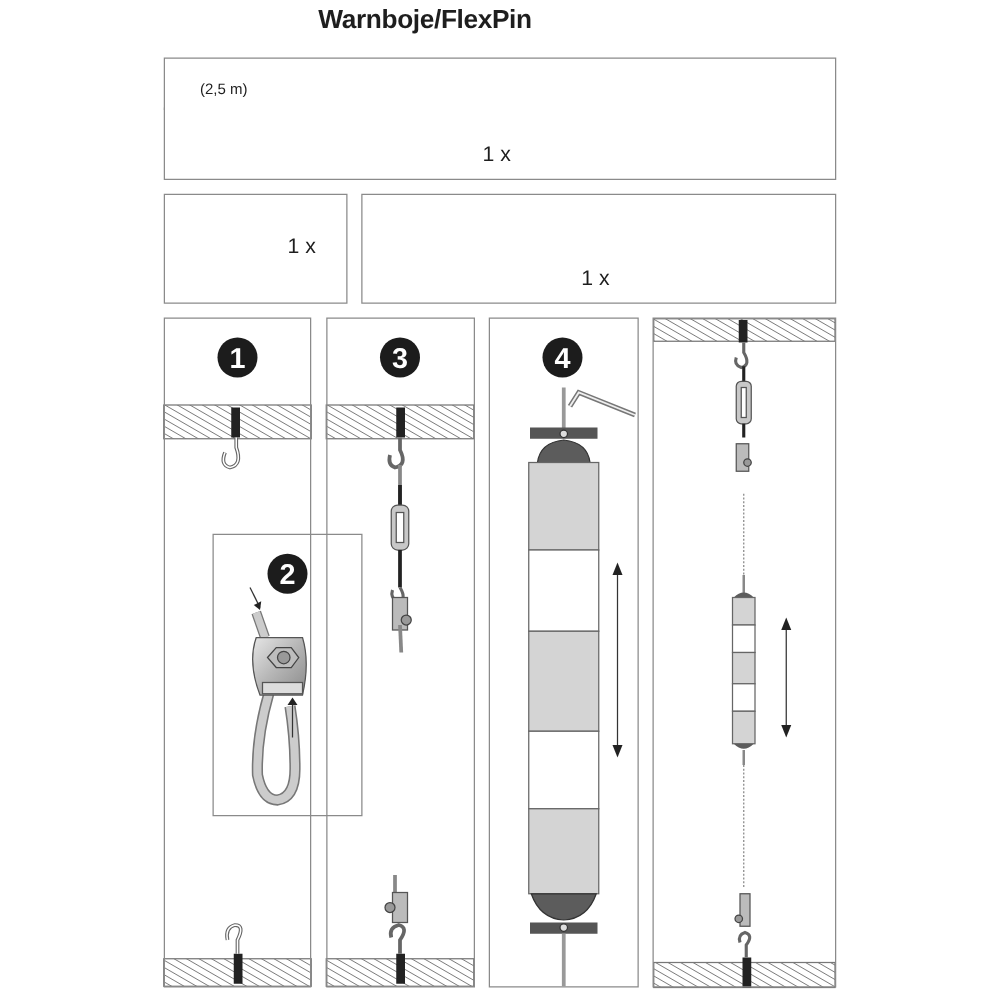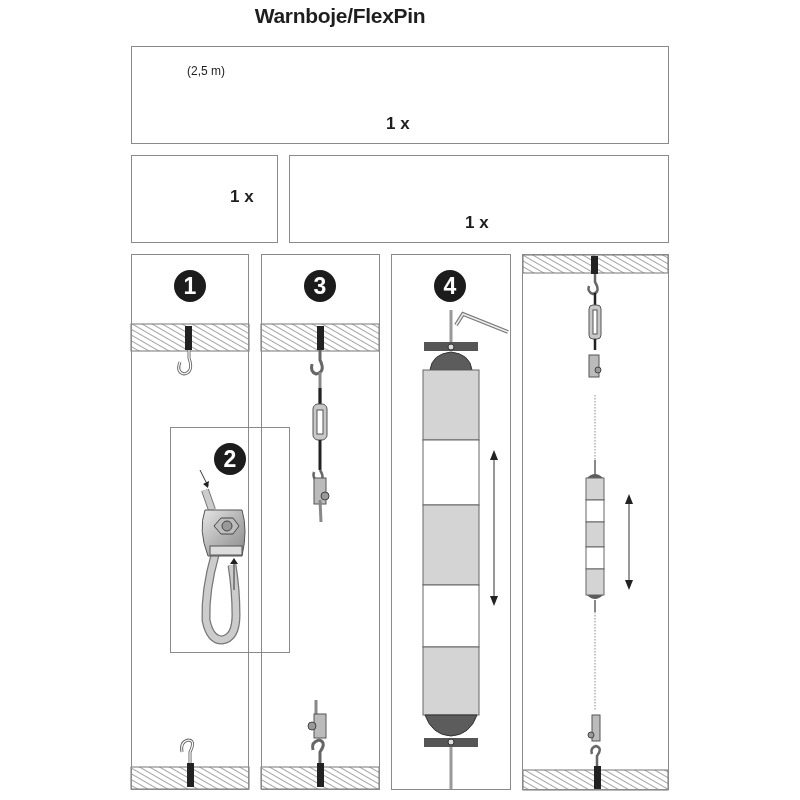--- a/index.html
+++ b/index.html
@@ -1,19 +1,19 @@
 <!DOCTYPE html>
 <html><head>
 <meta charset="utf-8">
 <style>
   html,body{margin:0;padding:0;background:#ffffff;}
   body{width:800px;height:800px;position:relative;overflow:hidden;font-family:"Liberation Sans",sans-serif;color:#1a1a1a;}
   .panel{position:absolute;border:1px solid #8a8a8a;background:#fff;box-sizing:border-box;}
   .title{position:absolute;left:0;top:4px;width:680px;text-align:center;font-weight:bold;font-size:21px;letter-spacing:-0.3px;color:#1e1e1e;}
-  .qty{position:absolute;font-weight:bold;font-size:17px;color:#1e1e1e;}
+  .qty{position:absolute;font-weight:normal;font-size:17px;color:#1e1e1e;}
   .lbl{position:absolute;font-size:12px;color:#1e1e1e;}
   .step{position:absolute;width:32px;height:32px;border-radius:50%;background:#1c1c1c;color:#fff;font-weight:bold;font-size:23px;text-align:center;line-height:32px;}
   svg{position:absolute;left:0;top:0;}
 </style>
 </head>
 <body>
 
 <div class="title">Warnboje/FlexPin</div>
 
 <svg width="800" height="800" viewBox="0 0 800 800">
@@ -177,21 +177,21 @@
 
 <div class="panel" style="left:131px;top:46px;width:538px;height:98px;"></div>
 <div class="panel" style="left:131px;top:155px;width:147px;height:88px;"></div>
 <div class="panel" style="left:289px;top:155px;width:380px;height:88px;"></div>
 <div class="panel" style="left:131px;top:254px;width:118px;height:536px;background:transparent;"></div>
 <div class="panel" style="left:261px;top:254px;width:119px;height:536px;background:transparent;"></div>
 <div class="panel" style="left:391px;top:254px;width:120px;height:536px;background:transparent;"></div>
 <div class="panel" style="left:522px;top:254px;width:147px;height:536px;background:transparent;"></div>
 <div class="panel" style="left:170px;top:427px;width:120px;height:226px;background:transparent;"></div>
 
-<div class="lbl" style="left:160px;top:64px;margin-left:27px;">(2,5 m)</div>
+<div class="lbl" style="left:160px;top:64px;">(2,5 m)</div>
 <div class="qty" style="left:386px;top:114px;">1 x</div>
 <div class="qty" style="left:230px;top:187px;">1 x</div>
 <div class="qty" style="left:465px;top:213px;">1 x</div>
 
 <div class="step" style="left:174px;top:270px;">1</div>
 <div class="step" style="left:214px;top:443px;">2</div>
 <div class="step" style="left:304px;top:270px;">3</div>
 <div class="step" style="left:434px;top:270px;">4</div>
 
 </body></html>

